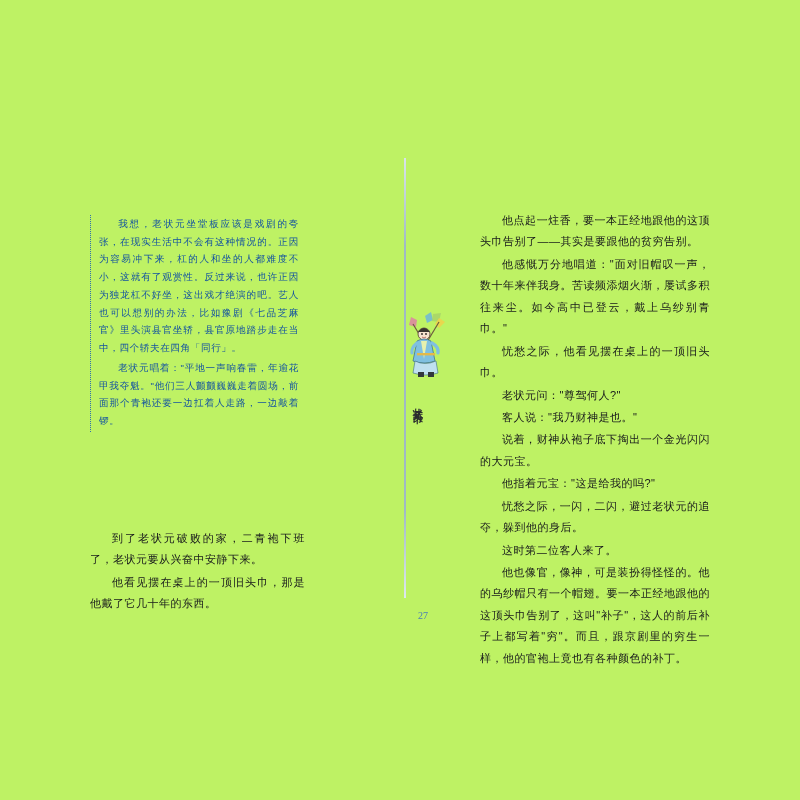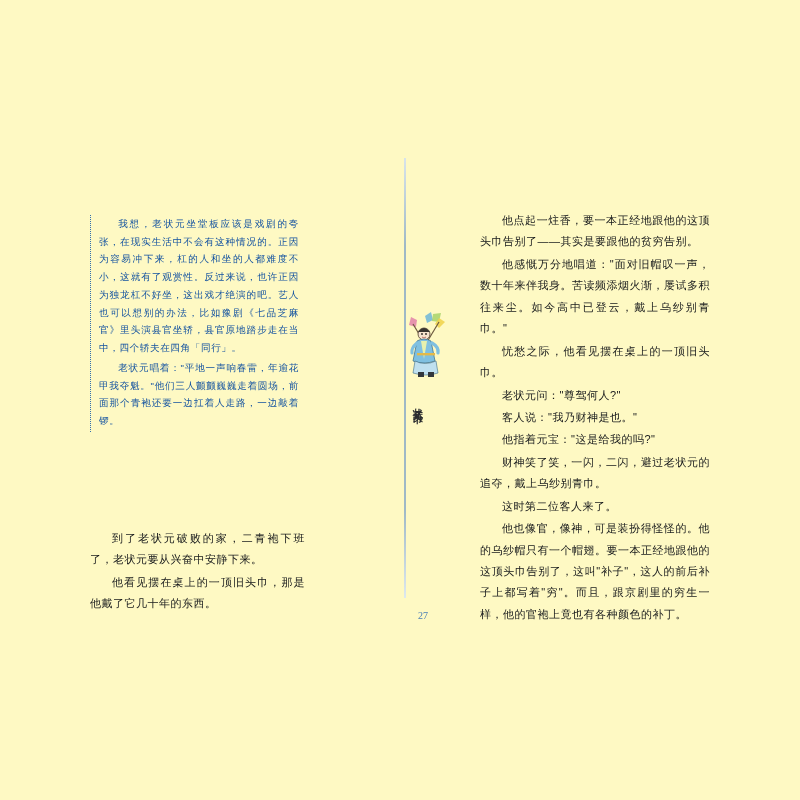--- a/index.html
+++ b/index.html
@@ -8,21 +8,21 @@
     width: 800px;
     height: 800px;
     background: #ffffff;
     font-family: "Liberation Sans", sans-serif;
   }
 
   #spread {
     position: relative;
     width: 800px;
     height: 800px;
-    background: #fef9c3;
+    background: #bef264;
     overflow: hidden;
   }
 
   
   .page {
     position: absolute;
     top: 150px;
     height: 470px;
   }
   #page-left  { left: 60px;  width: 340px; }
@@ -170,21 +170,22 @@
   </div>
 
   <div class="page" id="page-right">
 
     <div class="body-text" id="right-body">
       <p>他点起一炷香，要一本正经地跟他的这顶头巾告别了——其实是要跟他的贫穷告别。</p>
       <p>他感慨万分地唱道："面对旧帽叹一声，数十年来伴我身。苦读频添烟火渐，屡试多积往来尘。如今高中已登云，戴上乌纱别青巾。"</p>
       <p>忧愁之际，他看见摆在桌上的一顶旧头巾。</p>
       <p>老状元问："尊驾何人?"</p>
       <p>客人说："我乃财神是也。"</p>
+      <p>说着，财神从袍子底下掏出一个金光闪闪的大元宝。</p>
       <p>他指着元宝："这是给我的吗?"</p>
-      <p>财神笑了笑，一闪，二闪，避过老状元的追夺，戴上乌纱别青巾。</p>
+      <p>忧愁之际，一闪，二闪，避过老状元的追夺，躲到他的身后。</p>
       <p>这时第二位客人来了。</p>
       <p>他也像官，像神，可是装扮得怪怪的。他的乌纱帽只有一个帽翅。要一本正经地跟他的这顶头巾告别了，这叫"补子"，这人的前后补子上都写着"穷"。而且，跟京剧里的穷生一样，他的官袍上竟也有各种颜色的补丁。</p>
     </div>
 
   </div>
 
 </div>
 
 </body></html>

